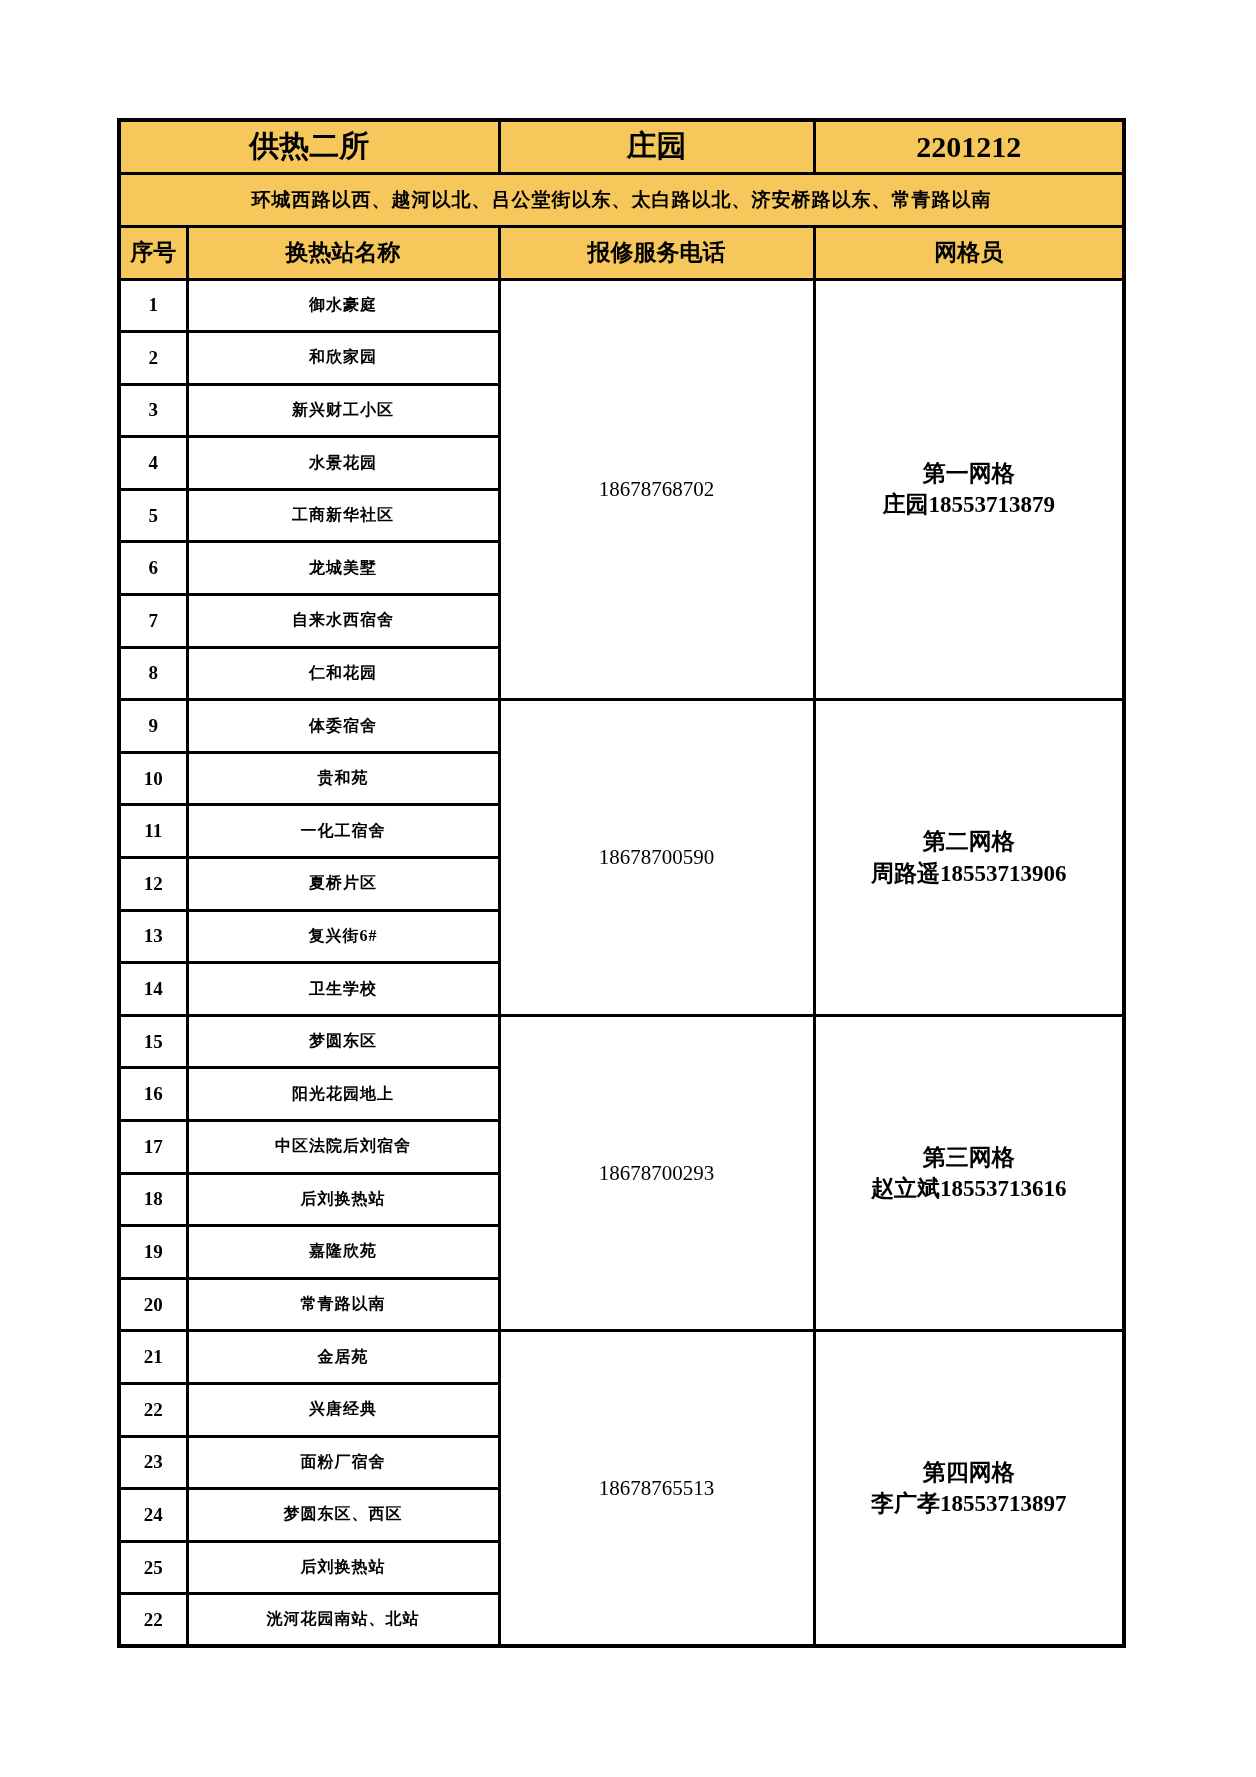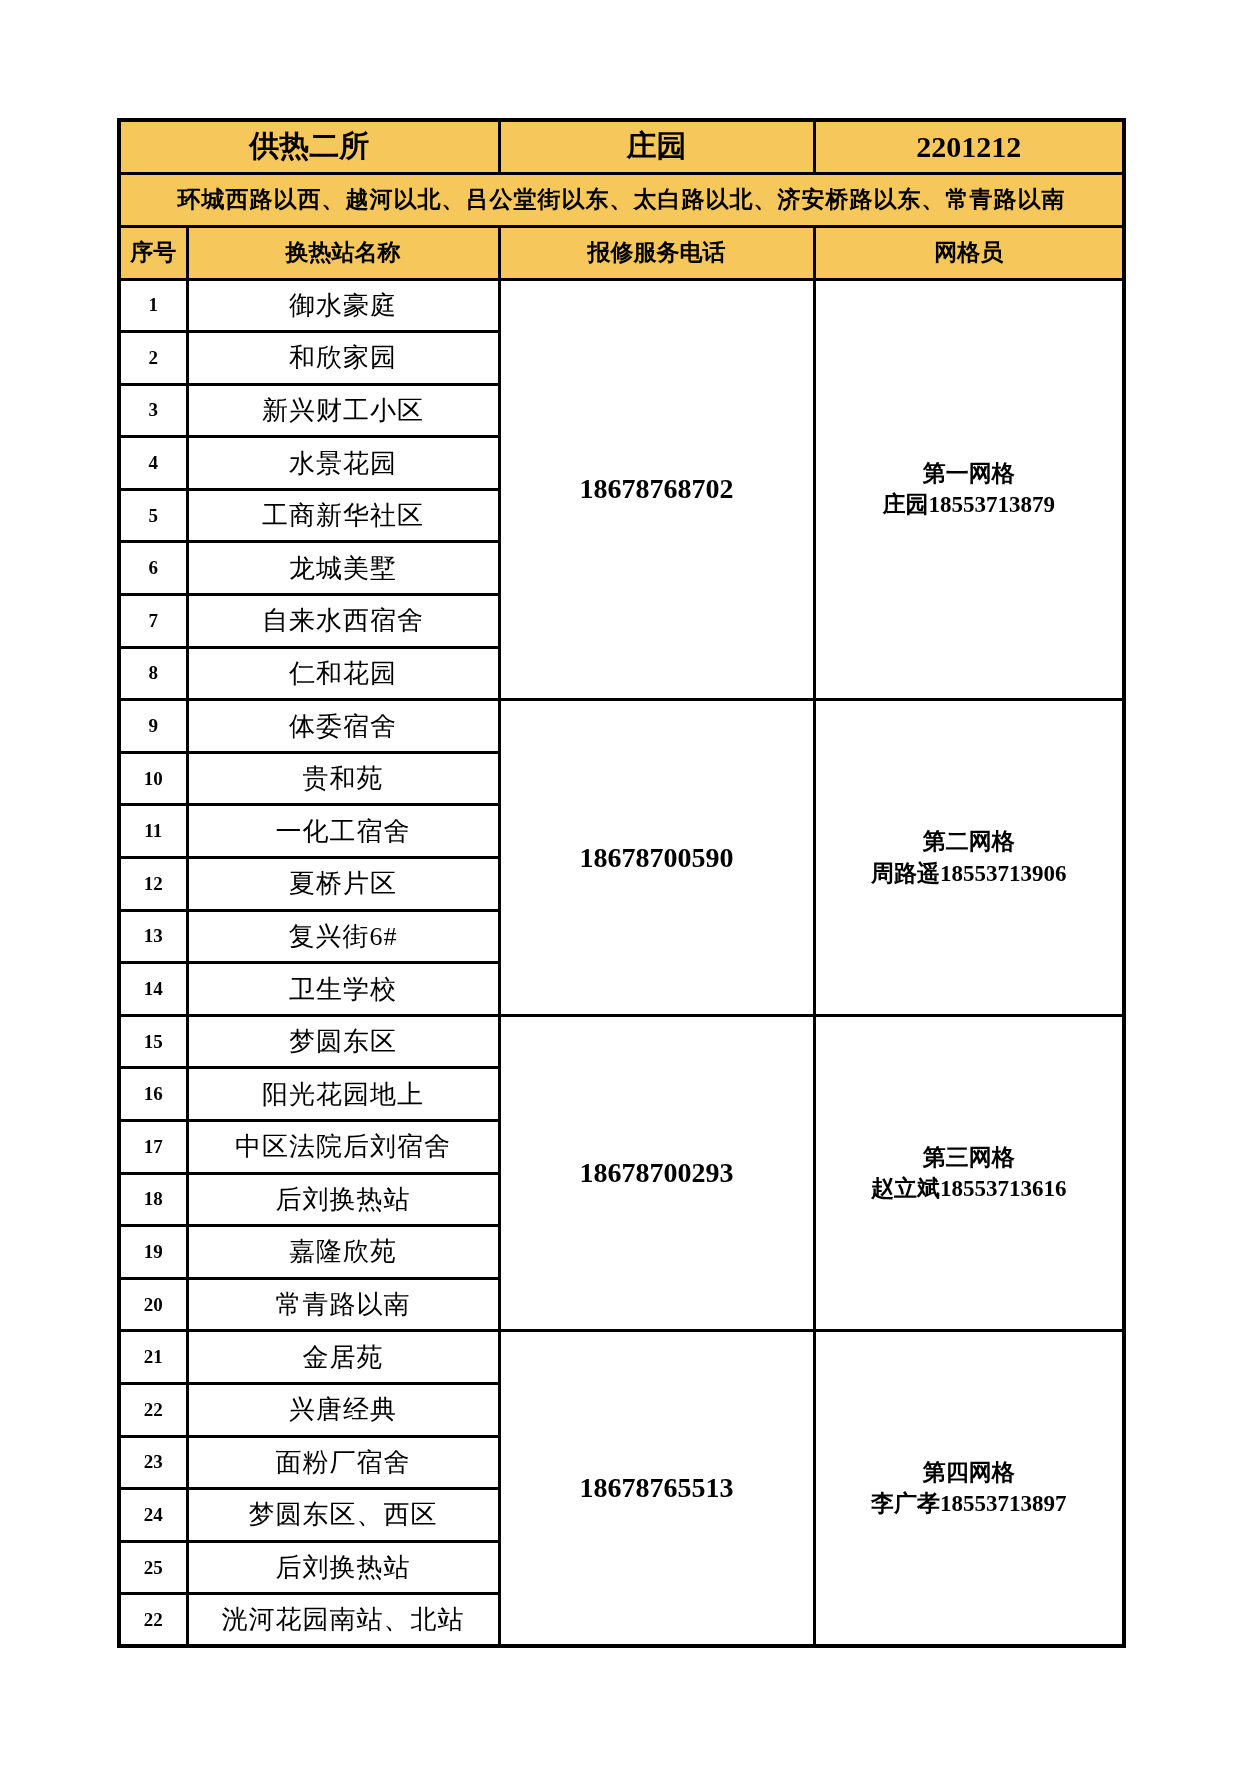--- a/index.html
+++ b/index.html
@@ -39,40 +39,40 @@
   tr.hdr-row      { height: 53px; }
   tr.data-row     { height: 52.6px; }
 
   .yellow { background: #F6C85C; }
 
   .office-cell, .area-cell, .code-cell {
     font-size: 30px;
     font-weight: bold;
   }
   .region-cell {
-    font-size: 23px;
+    font-size: 19px;
     font-weight: bold;
     letter-spacing: 1px;
   }
   .colhead-cell {
     font-size: 23px;
     font-weight: bold;
   }
   .seq-cell {
     font-size: 19px;
     font-weight: bold;
   }
   .station-cell {
-    font-size: 26px;
+    font-size: 16px;
+    font-weight: bold;
+    letter-spacing: 1px;
+  }
+  .phone-cell {
+    font-size: 21px;
     font-weight: normal;
-    letter-spacing: 1px;
-  }
-  .phone-cell {
-    font-size: 28px;
-    font-weight: bold;
     background: #ffffff;
     margin-top: 46px;
   }
   .grid-cell {
     font-size: 23px;
     font-weight: bold;
     background: #ffffff;
     line-height: 1.35;
   }
 </style>

